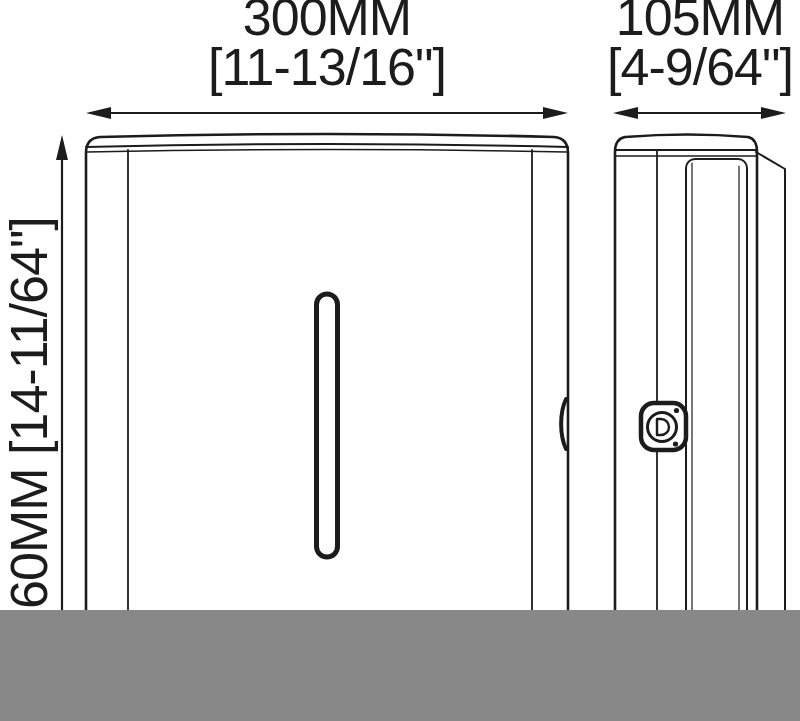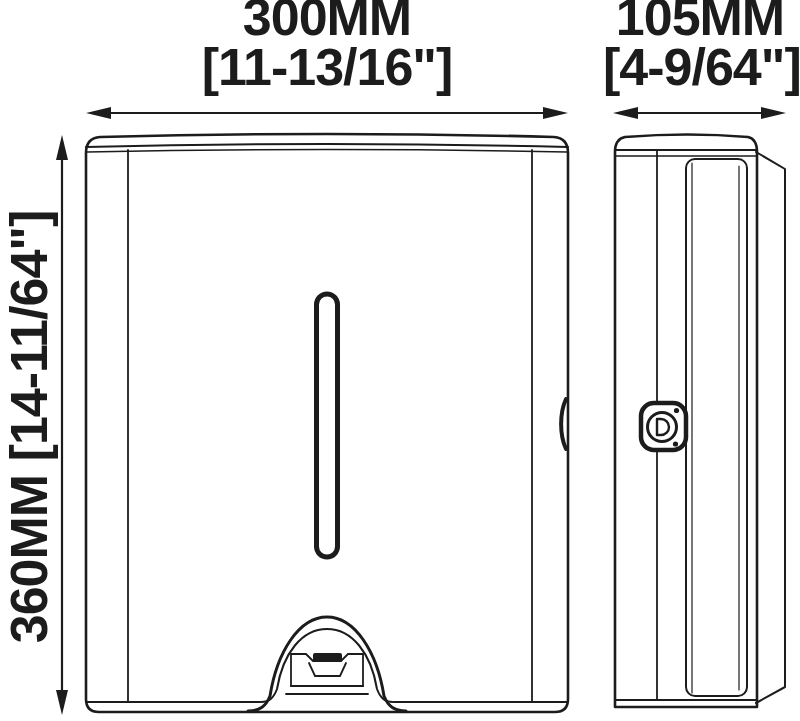--- a/index.html
+++ b/index.html
@@ -1,25 +1,24 @@
 <!DOCTYPE html>
 <html style="--line: #1c1c1c; --bg: #ffffff;"><head>
 <meta charset="utf-8">
 <style>
   :root { --line: #1c1c1c; --bg: #ffffff; }
   * { box-sizing: border-box; }
   body { margin: 0; background: #888; }
   .canvas {
     position: relative;
-    width: 800px; height: 721px;
+    width: 800px; height: 610px;
     background: var(--bg);
     font-family: "Liberation Sans", sans-serif;
     color: var(--line);
     overflow: hidden;
-    font-weight: bold;
   }
   .dim-label {
     position: absolute;
     top: -8px;
     text-align: center;
     font-size: 52px;
     line-height: 50px;
     letter-spacing: -1px;
     white-space: nowrap;
   }

